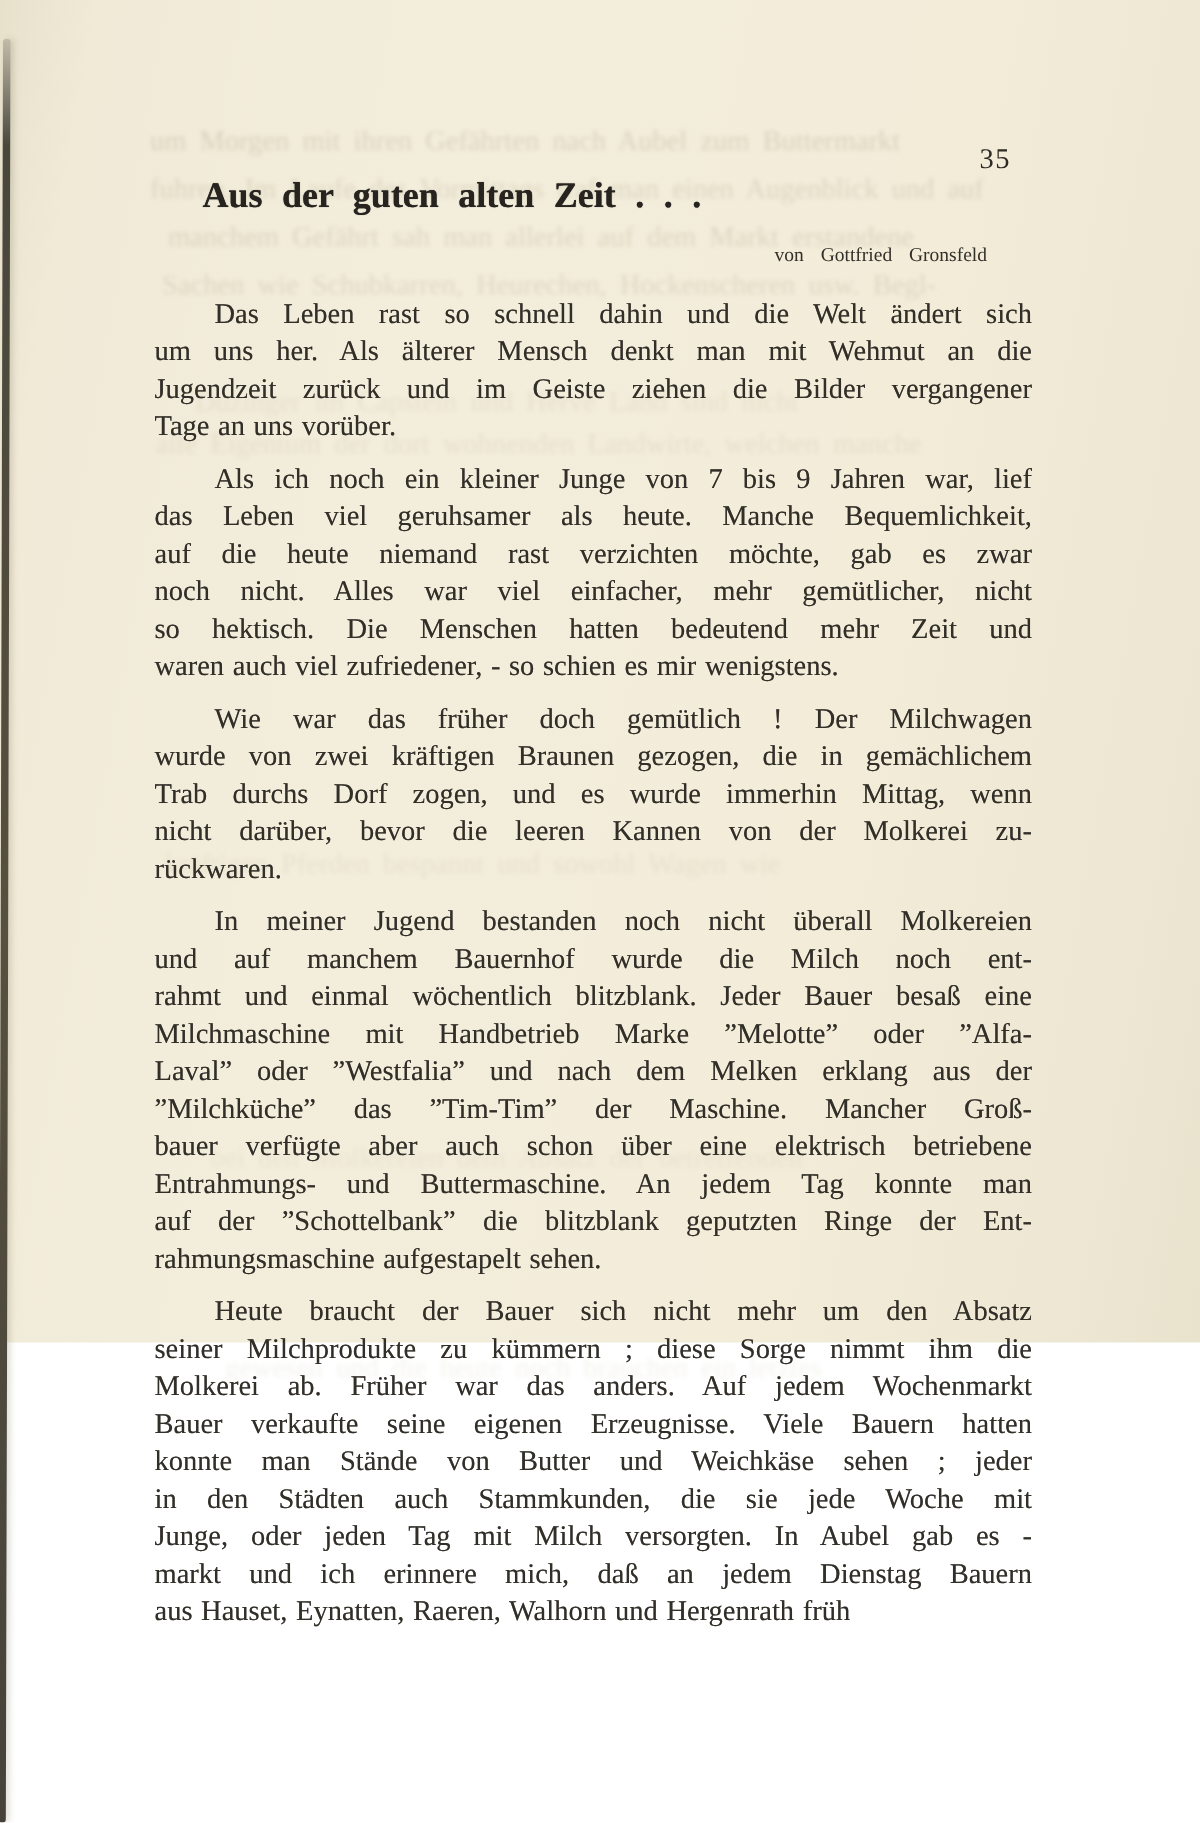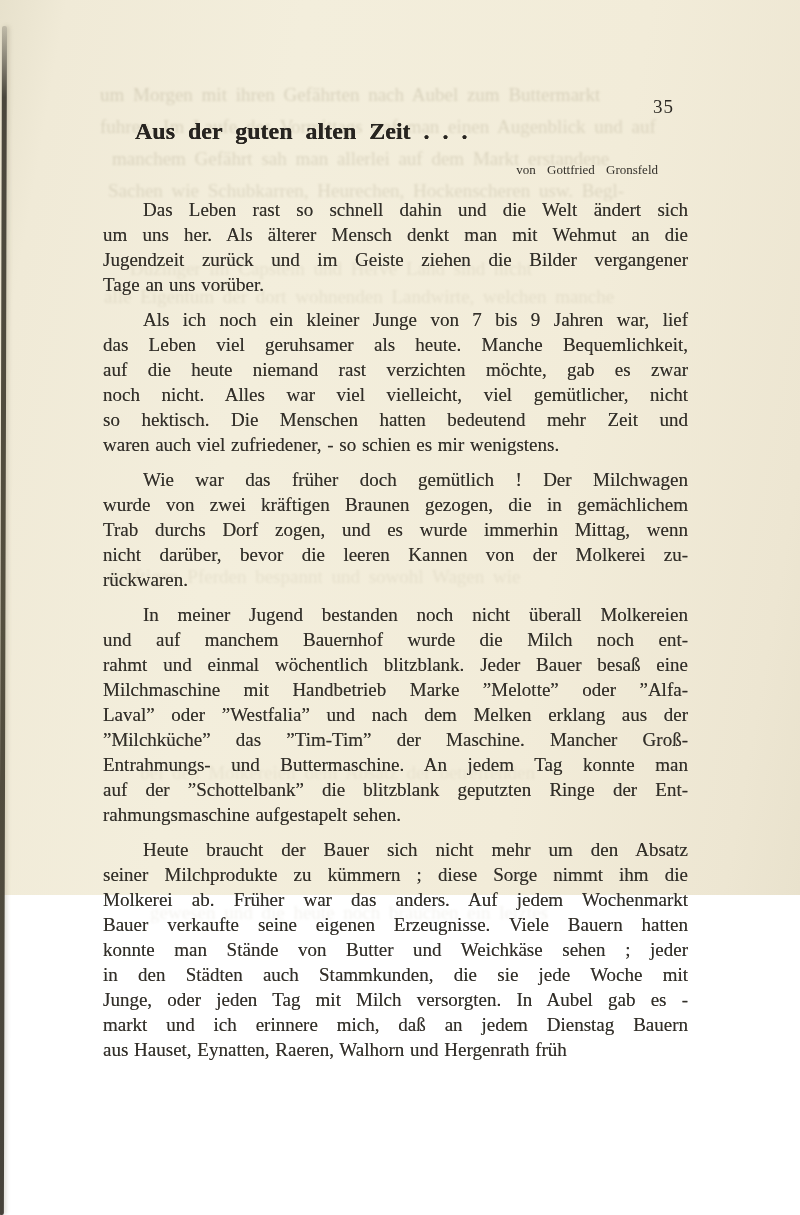--- a/index.html
+++ b/index.html
@@ -115,38 +115,39 @@
       <div class="paragraph">
         <div class="line first">Das Leben rast so schnell dahin und die Welt ändert sich</div>
         <div class="line">um uns her. Als älterer Mensch denkt man mit Wehmut an die</div>
         <div class="line">Jugendzeit zurück und im Geiste ziehen die Bilder vergangener</div>
         <div class="line last">Tage an uns vorüber.</div>
       </div>
       <div class="paragraph">
         <div class="line first">Als ich noch ein kleiner Junge von 7 bis 9 Jahren war, lief</div>
         <div class="line">das Leben viel geruhsamer als heute. Manche Bequemlichkeit,</div>
         <div class="line">auf die heute niemand rast verzichten möchte, gab es zwar</div>
-        <div class="line">noch nicht. Alles war viel vielleicht, viel gemütlicher, nicht</div>
+        <div class="line">noch nicht. Alles war viel einfacher, mehr gemütlicher, nicht</div>
         <div class="line">so hektisch. Die Menschen hatten bedeutend mehr Zeit und</div>
         <div class="line last">waren auch viel zufriedener, - so schien es mir wenigstens.</div>
       </div>
       <div class="paragraph">
         <div class="line first">Wie war das früher doch gemütlich ! Der Milchwagen</div>
         <div class="line">wurde von zwei kräftigen Braunen gezogen, die in gemächlichem</div>
         <div class="line">Trab durchs Dorf zogen, und es wurde immerhin Mittag, wenn</div>
         <div class="line">nicht darüber, bevor die leeren Kannen von der Molkerei zu-</div>
         <div class="line last">rückwaren.</div>
       </div>
       <div class="paragraph">
         <div class="line first">In meiner Jugend bestanden noch nicht überall Molkereien</div>
         <div class="line">und auf manchem Bauernhof wurde die Milch noch ent-</div>
         <div class="line">rahmt und einmal wöchentlich blitzblank. Jeder Bauer besaß eine</div>
         <div class="line">Milchmaschine mit Handbetrieb Marke ”Melotte” oder ”Alfa-</div>
         <div class="line">Laval” oder ”Westfalia” und nach dem Melken erklang aus der</div>
         <div class="line">”Milchküche” das ”Tim-Tim” der Maschine. Mancher Groß-</div>
+        <div class="line">bauer verfügte aber auch schon über eine elektrisch betriebene</div>
         <div class="line">Entrahmungs- und Buttermaschine. An jedem Tag konnte man</div>
         <div class="line">auf der ”Schottelbank” die blitzblank geputzten Ringe der Ent-</div>
         <div class="line last">rahmungsmaschine aufgestapelt sehen.</div>
       </div>
       <div class="paragraph">
         <div class="line first">Heute braucht der Bauer sich nicht mehr um den Absatz</div>
         <div class="line">seiner Milchprodukte zu kümmern ; diese Sorge nimmt ihm die</div>
         <div class="line">Molkerei ab. Früher war das anders. Auf jedem Wochenmarkt</div>
         <div class="line">Bauer verkaufte seine eigenen Erzeugnisse. Viele Bauern hatten</div>
         <div class="line">konnte man Stände von Butter und Weichkäse sehen ; jeder</div>

